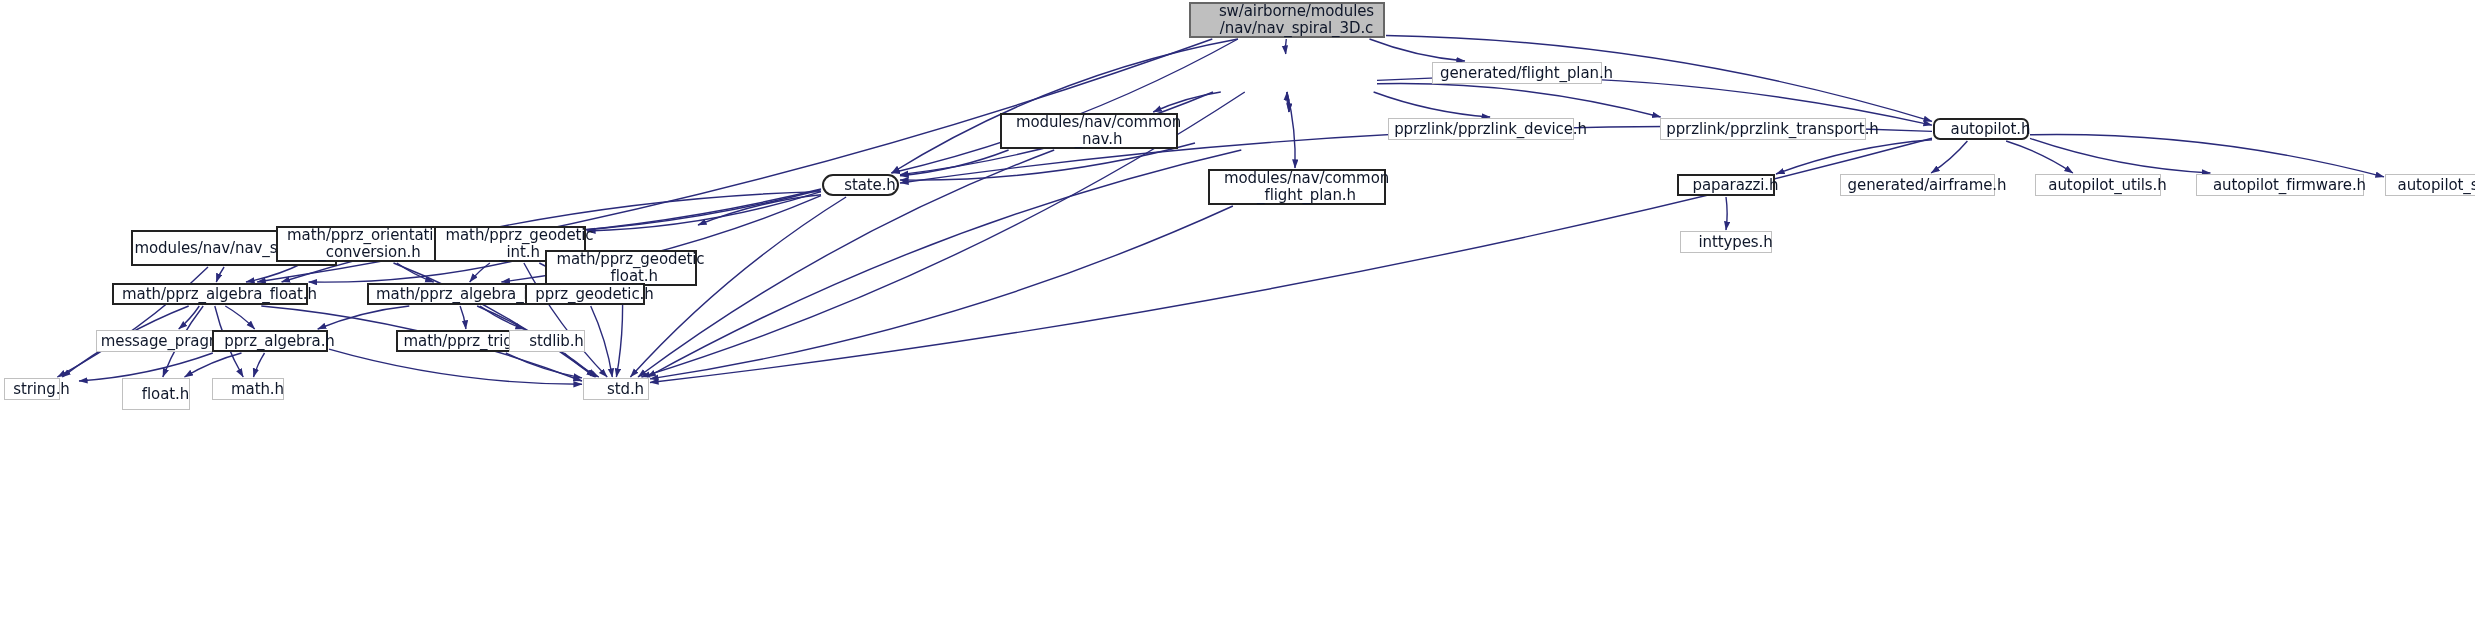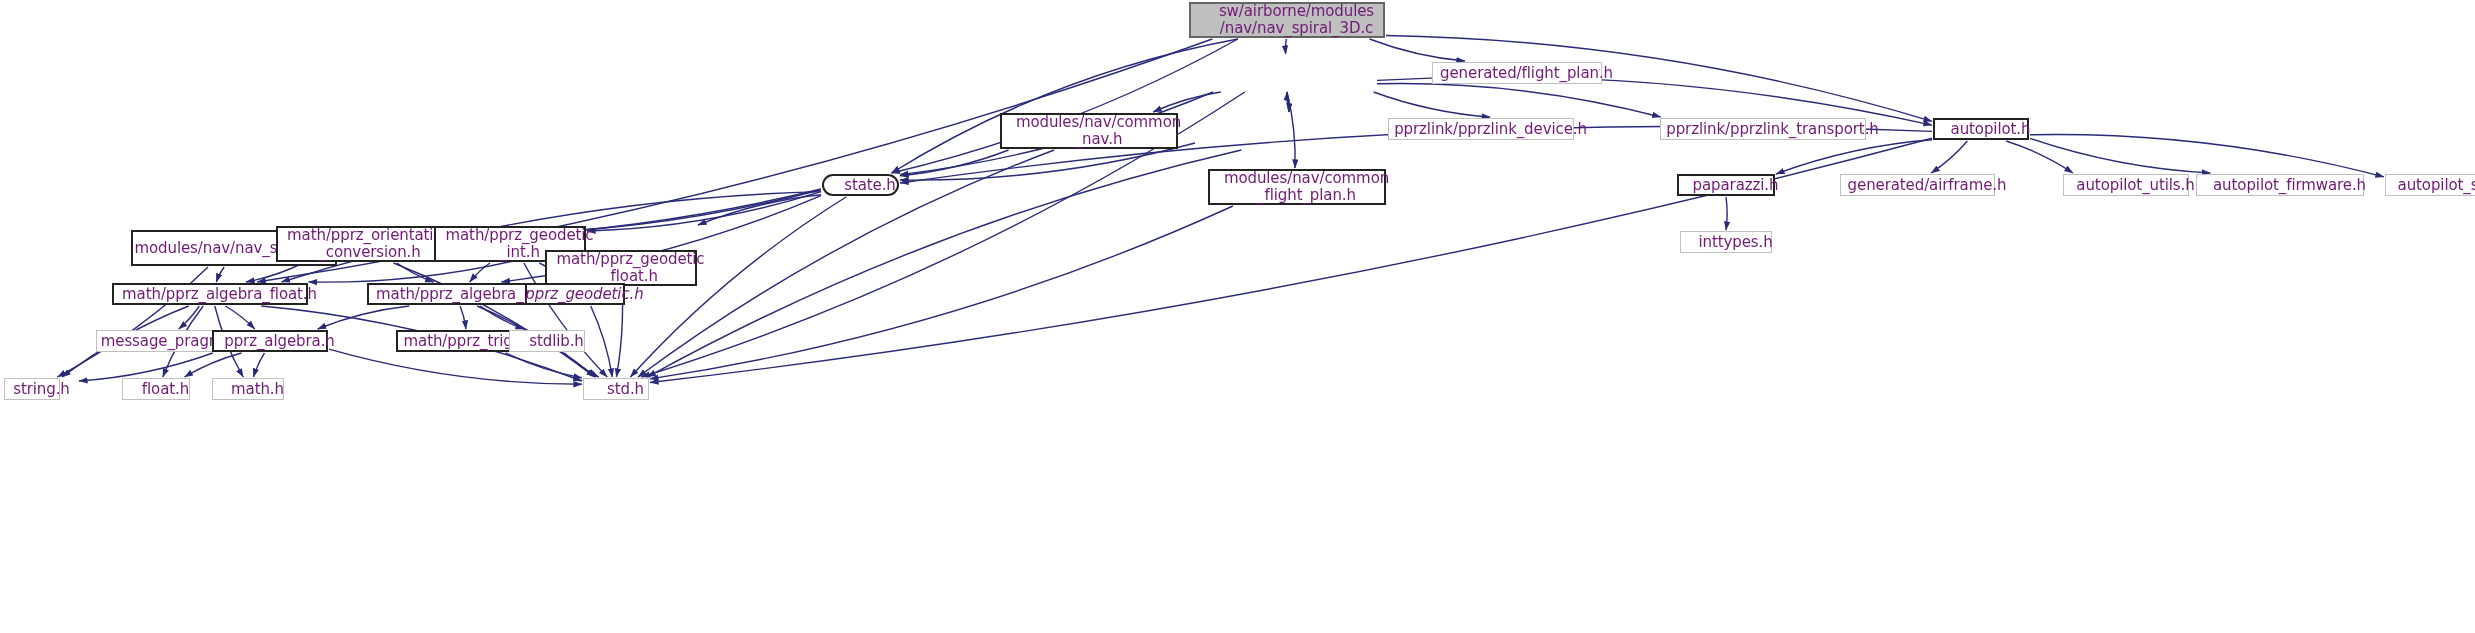--- a/index.html
+++ b/index.html
@@ -25,21 +25,21 @@
   }
   .node {
     position: absolute;
     box-sizing: border-box;
     display: flex;
     align-items: center;
     justify-content: center;
     text-align: center;
     background: #ffffff;
     border: 1px solid #c0c0c0;
-    color: #701a75;
+    color: #0f172a;
     font-size: 15px;
     line-height: 17px;
     letter-spacing: -0.1px;
     white-space: pre;
     z-index: 5;
     padding-left: 19px;
   }
   .node.strong {
     border: 2px solid #222222;
   }
@@ -124,41 +124,41 @@
         <path d="M564.3,353.0 Q579.8,367.4 598.8,377.0"></path>
       </g>
   </svg>
 <div class="node root" style="left: 1189px; top: 2px; width: 196px; height: 36px;">sw/airborne/modules
 /nav/nav_spiral_3D.c</div>
     <div class="node" style="left: 1432px; top: 62px; width: 170px; height: 22px;">generated/flight_plan.h</div>
     <div class="node strong" style="left: 1000px; top: 113px; width: 178px; height: 36px;">modules/nav/common
 _nav.h</div>
     <div class="node" style="left: 1388px; top: 118px; width: 186px; height: 22px;">pprzlink/pprzlink_device.h</div>
     <div class="node" style="left: 1660px; top: 118px; width: 206px; height: 22px;">pprzlink/pprzlink_transport.h</div>
-    <div class="node strong" style="left: 1933px; top: 118px; width: 96px; height: 22px;">autopilot.h</div>
+    <div class="node strong" style="left: 1933px; top: 118px; width: 96px; height: 22px; border-radius: 7px;">autopilot.h</div>
     <div class="node strong" style="left: 822px; top: 174px; width: 77px; height: 22px; border-radius: 11px;">state.h</div>
     <div class="node strong" style="left: 1208px; top: 169px; width: 178px; height: 36px;">modules/nav/common
 _flight_plan.h</div>
     <div class="node strong" style="left: 1677px; top: 174px; width: 98px; height: 22px;">paparazzi.h</div>
     <div class="node" style="left: 1840px; top: 174px; width: 155px; height: 22px;">generated/airframe.h</div>
-    <div class="node" style="left: 2035px; top: 174px; width: 126px; height: 22px; margin-left: 28px;">autopilot_utils.h</div>
+    <div class="node" style="left: 2035px; top: 174px; width: 126px; height: 22px;">autopilot_utils.h</div>
     <div class="node" style="left: 2196px; top: 174px; width: 168px; height: 22px;">autopilot_firmware.h</div>
     <div class="node" style="left: 2385px; top: 174px; width: 134px; height: 22px;">autopilot_static.h</div>
     <div class="node" style="left: 1680px; top: 231px; width: 92px; height: 22px;">inttypes.h</div>
     <div class="node strong" style="left: 131px; top: 230px; width: 206px; height: 36px;">modules/nav/nav_spiral_3D.h</div>
     <div class="node strong" style="left: 276px; top: 226px; width: 168px; height: 36px;">math/pprz_orientation
 _conversion.h</div>
     <div class="node strong" style="left: 434px; top: 226px; width: 152px; height: 36px;">math/pprz_geodetic
 _int.h</div>
     <div class="node strong" style="left: 545px; top: 231px; width: 152px; height: 36px; margin-top: 19px;">math/pprz_geodetic
 _float.h</div>
     <div class="node strong" style="left: 112px; top: 283px; width: 196px; height: 22px;">math/pprz_algebra_float.h</div>
     <div class="node strong" style="left: 367px; top: 283px; width: 180px; height: 22px;">math/pprz_algebra_int.h</div>
-    <div class="node strong" style="left: 525px; top: 283px; width: 100px; height: 22px; font-style: italic;">pprz_geodetic.h</div>
+    <div class="node strong" style="left: 525px; top: 283px; width: 120px; height: 22px;">pprz_geodetic.h</div>
     <div class="node" style="left: 96px; top: 330px; width: 144px; height: 22px;">message_pragmas.h</div>
     <div class="node strong" style="left: 212px; top: 330px; width: 116px; height: 22px;">pprz_algebra.h</div>
     <div class="node strong" style="left: 396px; top: 330px; width: 146px; height: 22px;">math/pprz_trig_int.h</div>
     <div class="node" style="left: 509px; top: 330px; width: 76px; height: 22px;">stdlib.h</div>
     <div class="node" style="left: 4px; top: 378px; width: 56px; height: 22px;">string.h</div>
-    <div class="node" style="left: 122px; top: 378px; width: 68px; height: 22px;">float.h</div>
+    <div class="node" style="left: 122px; top: 378px; width: 68px; height: 32px;">float.h</div>
     <div class="node" style="left: 212px; top: 378px; width: 72px; height: 22px;">math.h</div>
     <div class="node" style="left: 583px; top: 378px; width: 66px; height: 22px;">std.h</div>
   </div>
 
 </body></html>

